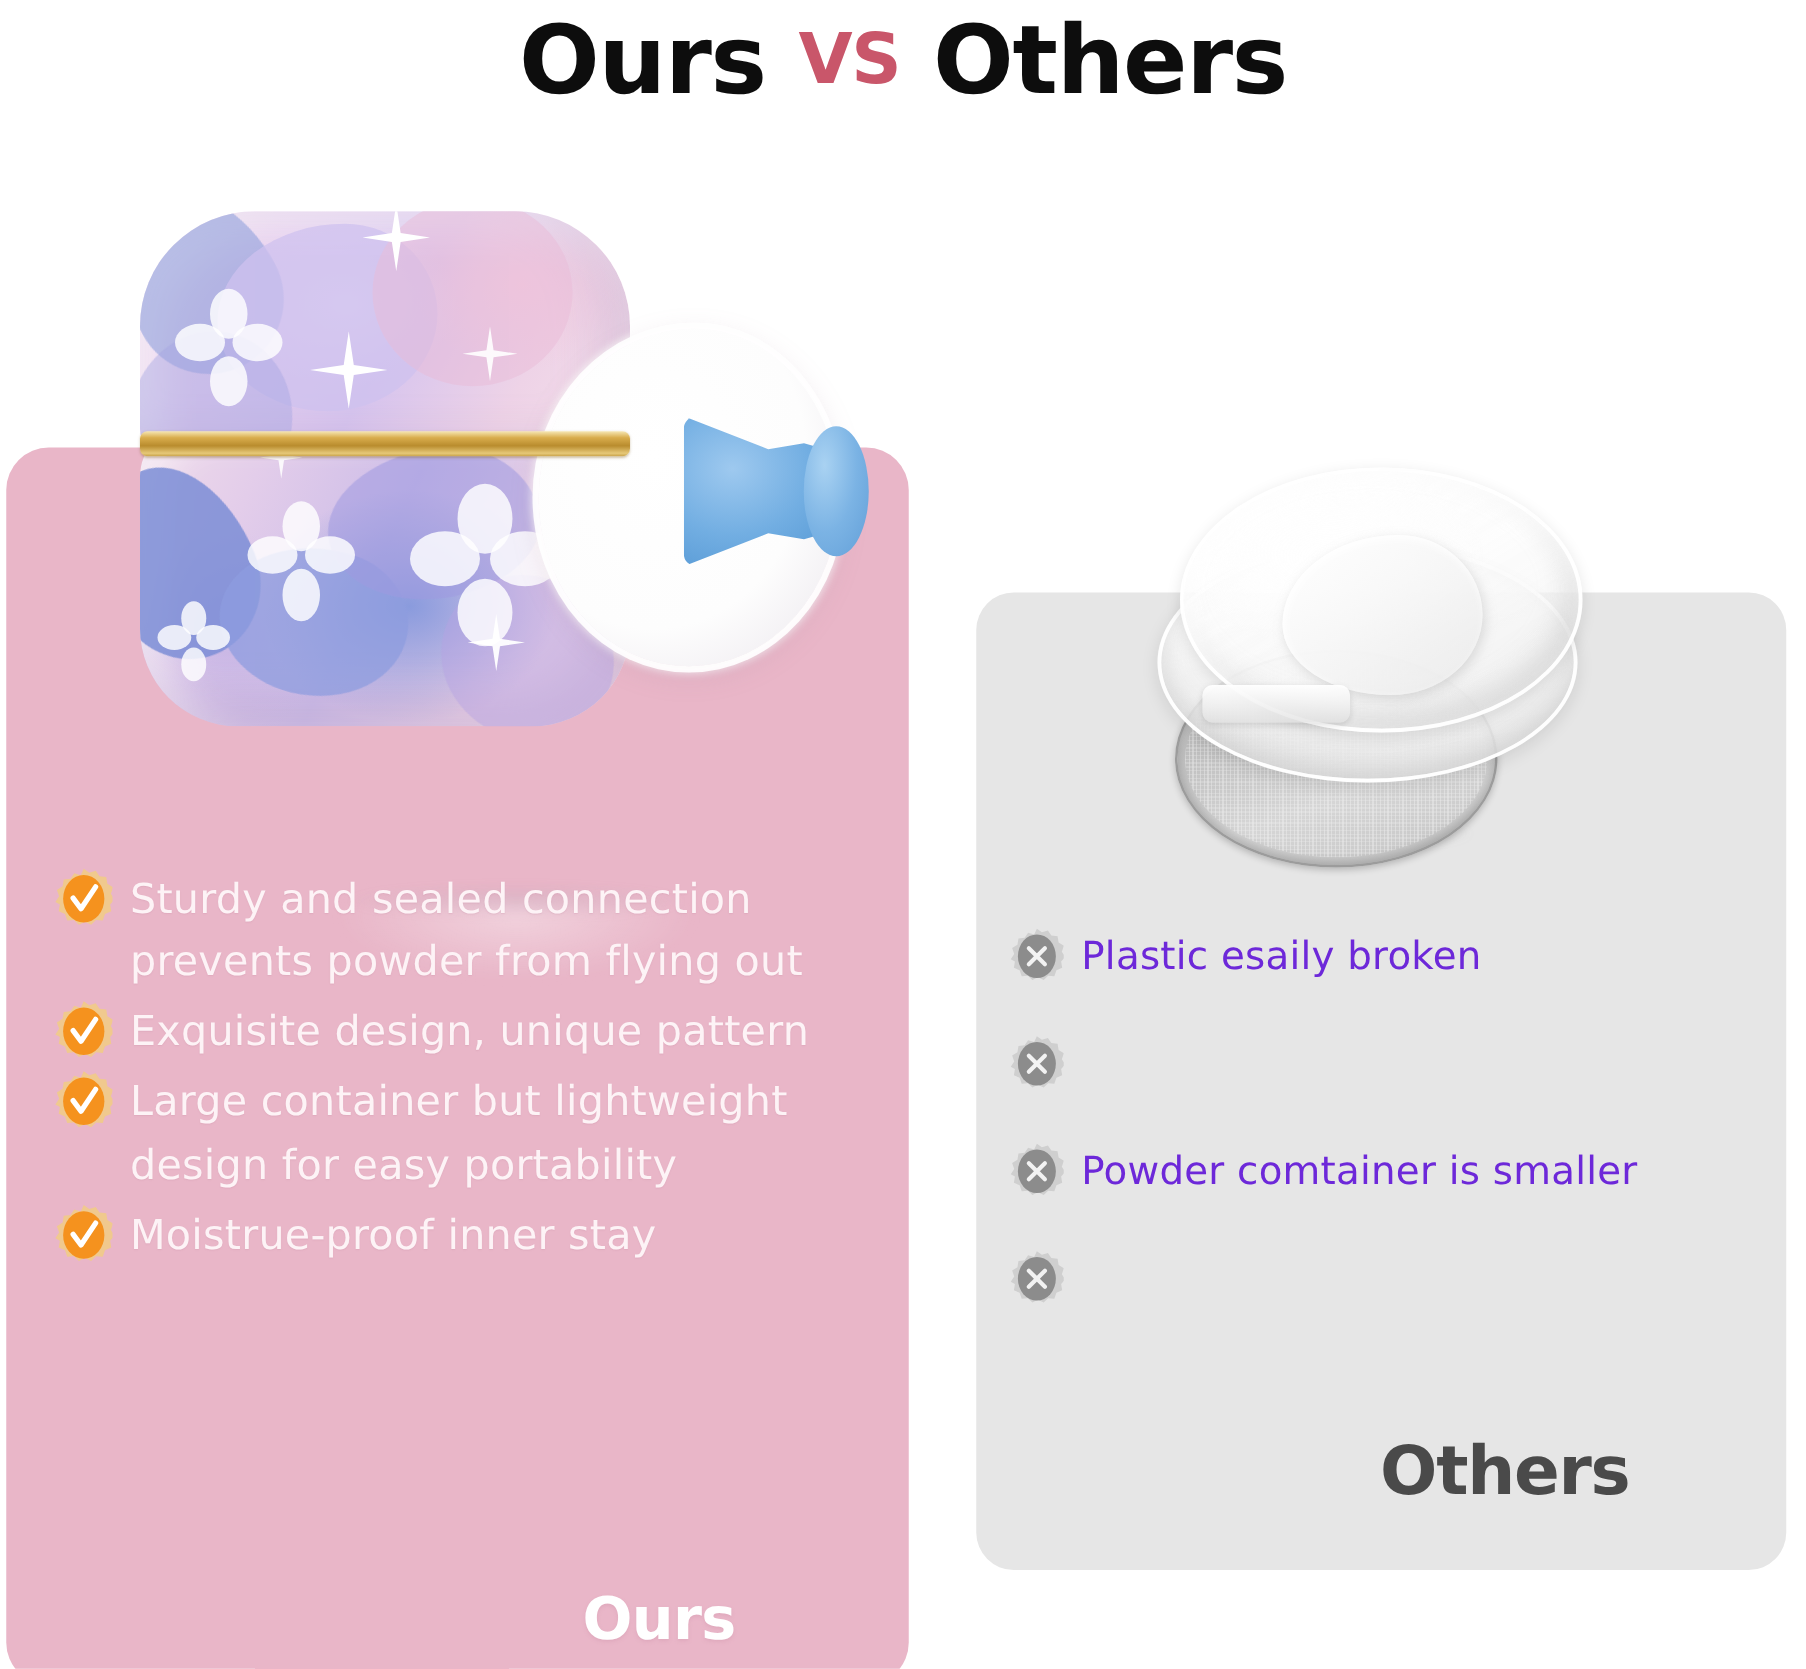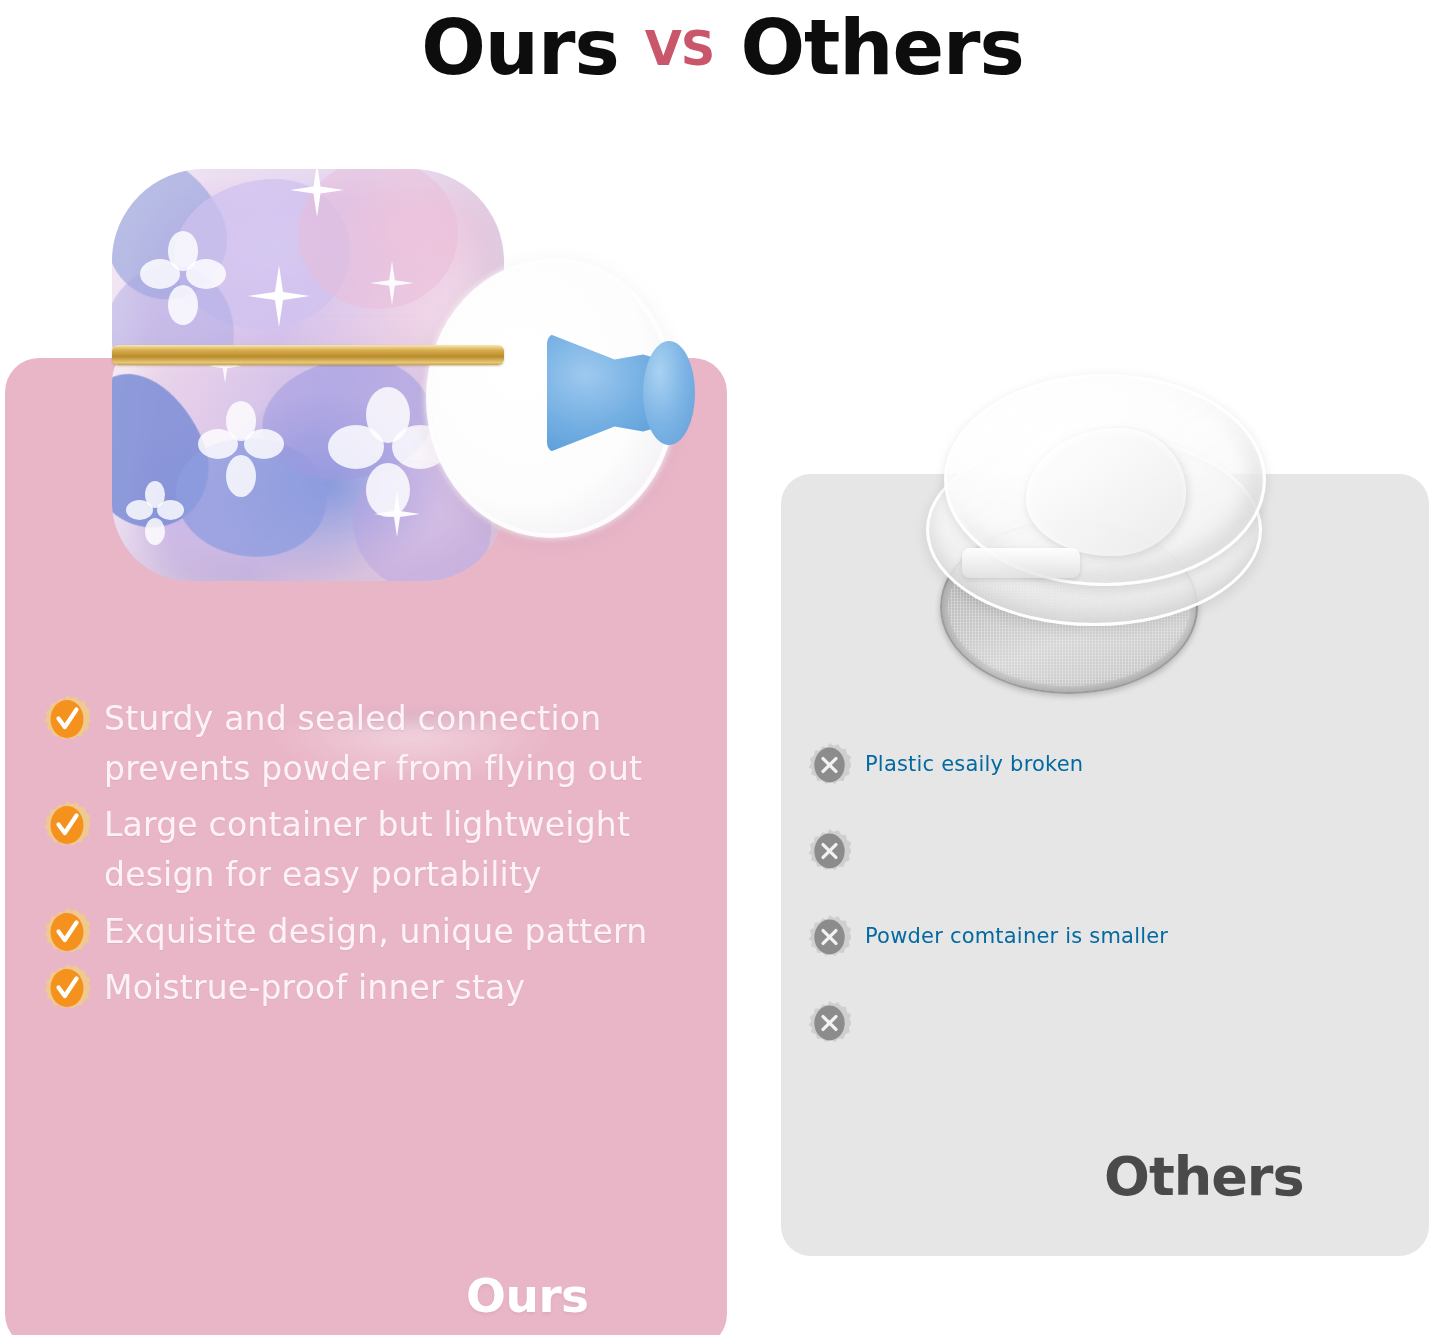--- a/index.html
+++ b/index.html
@@ -16,21 +16,21 @@
     display:flex;align-items:center;justify-content:center;gap:26px;
     letter-spacing:-1px;
   }
   .title-word{
     font-family:"DejaVu Sans", sans-serif;
     font-size:76px;font-weight:bold;color:#0d0d0d;
     line-height:1;
   }
   .title-vs{
     font-family:"DejaVu Sans", sans-serif;
-    font-size:48px;font-weight:bold;color:#c9566a;line-height:1;
+    font-size:56px;font-weight:bold;color:#c9566a;line-height:1;
   }
 
   
   .panel-ours{
     position:absolute;left:5px;top:358px;width:722px;height:990px;
     background:#e9b6c8;
     border-radius:34px 34px 34px 34px;
   }
   .panel-ours::after{
     
@@ -59,21 +59,21 @@
   }
 
   .list-others{
     position:absolute;left:808px;top:742px;width:620px;
   }
   .li-o{
     display:flex;align-items:center;gap:14px;margin-bottom:40px;
   }
   .li-o-text{
     font-family:"DejaVu Sans", sans-serif;
-    font-size:21px;color:#0369a1;line-height:1.3;letter-spacing:.2px;
+    font-size:31px;color:#6d28d9;line-height:1.3;letter-spacing:.2px;
   }
 
   
   .badge{flex:0 0 auto;width:46px;height:50px;display:block;}
   .badge.gray{width:43px;height:46px;}
 
   
   .label-ours{
     position:absolute;left:466px;top:1268px;
     font-family:"DejaVu Sans", sans-serif;
@@ -311,30 +311,30 @@
     </svg>
     <span class="li-text">Sturdy and sealed connection prevents powder from flying out</span>
   </div>
 
   <div class="li">
     <svg class="badge" viewBox="0 0 46 50">
       <path d="M23 1 l4.4 3.1 5.2-1.6 3 4.5 5.4 .6 .9 5.4 4.6 2.9-1.8 5.1 3 4.5-3.6 4.1 .9 5.4-5 2.2-1.8 5.1-5.4-.4-3.9 3.8-4.9-2.4-4.9 2.4-3.9-3.8-5.4 .4-1.8-5.1-5-2.2 .9-5.4L.3 27.5l3-4.5-1.8-5.1 4.6-2.9 .9-5.4 5.4-.6 3-4.5 5.2 1.6z" fill="#f0c98e"></path>
       <ellipse cx="23" cy="25" rx="16.5" ry="19" fill="#f5921e"></ellipse>
       <path d="M14.5 24.5 L20.8 33 L32.5 15.5" stroke="#ffffff" stroke-width="4.2" fill="none" stroke-linecap="round" stroke-linejoin="round"></path>
     </svg>
-    <span class="li-text">Large container but lightweight design for easy portability</span>
+    <span class="li-text">Exquisite design, unique pattern</span>
   </div>
 
   <div class="li">
     <svg class="badge" viewBox="0 0 46 50">
       <path d="M23 1 l4.4 3.1 5.2-1.6 3 4.5 5.4 .6 .9 5.4 4.6 2.9-1.8 5.1 3 4.5-3.6 4.1 .9 5.4-5 2.2-1.8 5.1-5.4-.4-3.9 3.8-4.9-2.4-4.9 2.4-3.9-3.8-5.4 .4-1.8-5.1-5-2.2 .9-5.4L.3 27.5l3-4.5-1.8-5.1 4.6-2.9 .9-5.4 5.4-.6 3-4.5 5.2 1.6z" fill="#f0c98e"></path>
       <ellipse cx="23" cy="25" rx="16.5" ry="19" fill="#f5921e"></ellipse>
       <path d="M14.5 24.5 L20.8 33 L32.5 15.5" stroke="#ffffff" stroke-width="4.2" fill="none" stroke-linecap="round" stroke-linejoin="round"></path>
     </svg>
-    <span class="li-text">Exquisite design, unique pattern</span>
+    <span class="li-text">Large container but lightweight design for easy portability</span>
   </div>
 
   <div class="li">
     <svg class="badge" viewBox="0 0 46 50">
       <path d="M23 1 l4.4 3.1 5.2-1.6 3 4.5 5.4 .6 .9 5.4 4.6 2.9-1.8 5.1 3 4.5-3.6 4.1 .9 5.4-5 2.2-1.8 5.1-5.4-.4-3.9 3.8-4.9-2.4-4.9 2.4-3.9-3.8-5.4 .4-1.8-5.1-5-2.2 .9-5.4L.3 27.5l3-4.5-1.8-5.1 4.6-2.9 .9-5.4 5.4-.6 3-4.5 5.2 1.6z" fill="#f0c98e"></path>
       <ellipse cx="23" cy="25" rx="16.5" ry="19" fill="#f5921e"></ellipse>
       <path d="M14.5 24.5 L20.8 33 L32.5 15.5" stroke="#ffffff" stroke-width="4.2" fill="none" stroke-linecap="round" stroke-linejoin="round"></path>
     </svg>
     <span class="li-text">Moistrue-proof inner stay</span>
   </div>

